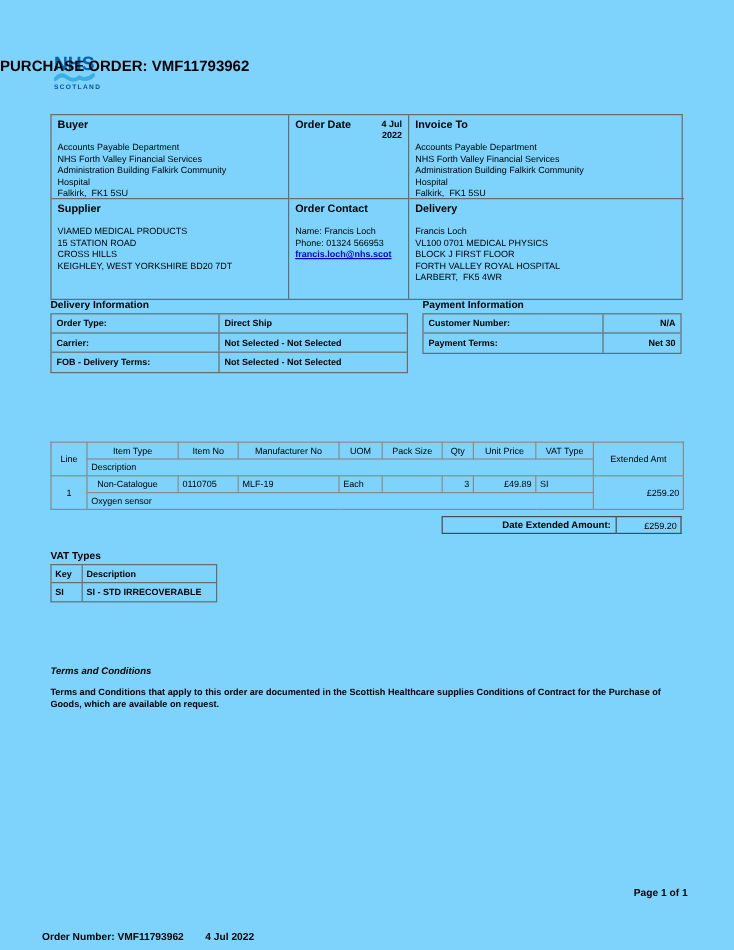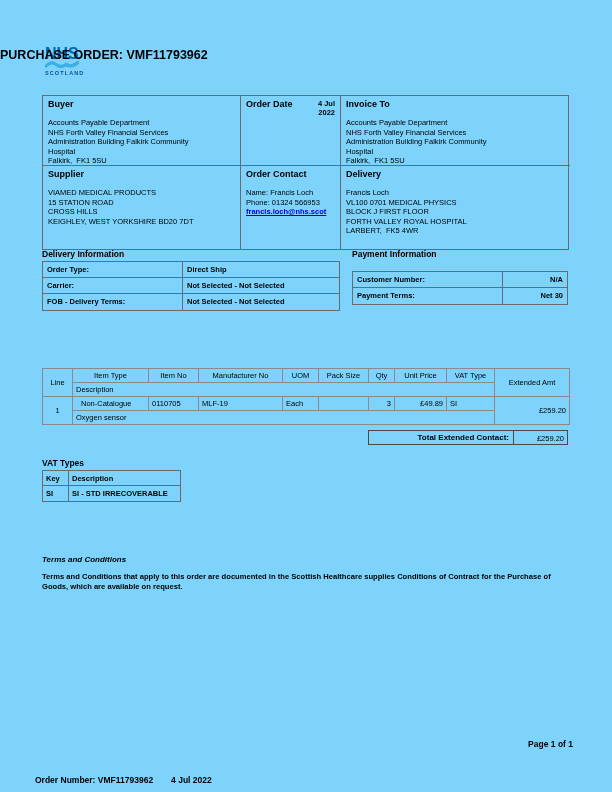--- a/index.html
+++ b/index.html
@@ -154,21 +154,21 @@
       <div class="info-label" style="width:140px;">Carrier:</div>
       <div class="info-value">Not Selected  - Not Selected</div>
     </div>
     <div class="info-row">
       <div class="info-label" style="width:140px;">FOB - Delivery Terms:</div>
       <div class="info-value">Not Selected  - Not Selected</div>
     </div>
   </div>
 
   <div class="sec-heading" style="left:352px; top:249px;">Payment Information</div>
-  <div class="info-table" style="left:352px; top:271px; width:216px;">
+  <div class="info-table" style="left:352px; top:261px; width:216px;">
     <div class="info-row">
       <div class="info-label" style="width:150px;">Customer Number:</div>
       <div class="info-value right">N/A</div>
     </div>
     <div class="info-row">
       <div class="info-label" style="width:150px;">Payment Terms:</div>
       <div class="info-value right">Net 30</div>
     </div>
   </div>
 
@@ -215,21 +215,21 @@
         <td class="l">SI</td>
         <td rowspan="2" class="r">£259.20</td>
       </tr>
       <tr>
         <td colspan="8" class="l">Oxygen sensor</td>
       </tr>
     </tbody>
   </table>
 
   <div class="total">
-    <div class="total-label">Total Extended Contact:</div>
+    <div class="total-label">Date Extended Amount:</div>
     <div class="total-value">£259.20</div>
   </div>
 
   <div class="sec-heading" style="left:42px; top:458px;">VAT Types</div>
   <div class="vat-table">
     <div class="vat-row">
       <div class="vat-key">Key</div>
       <div class="vat-desc">Description</div>
     </div>
     <div class="vat-row">

